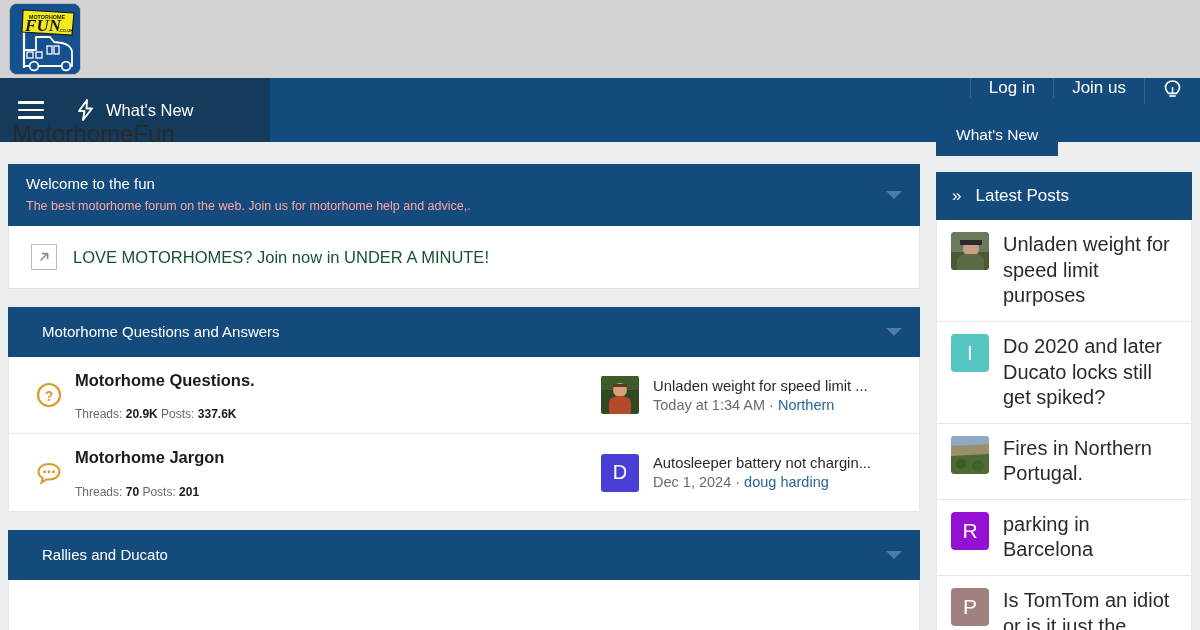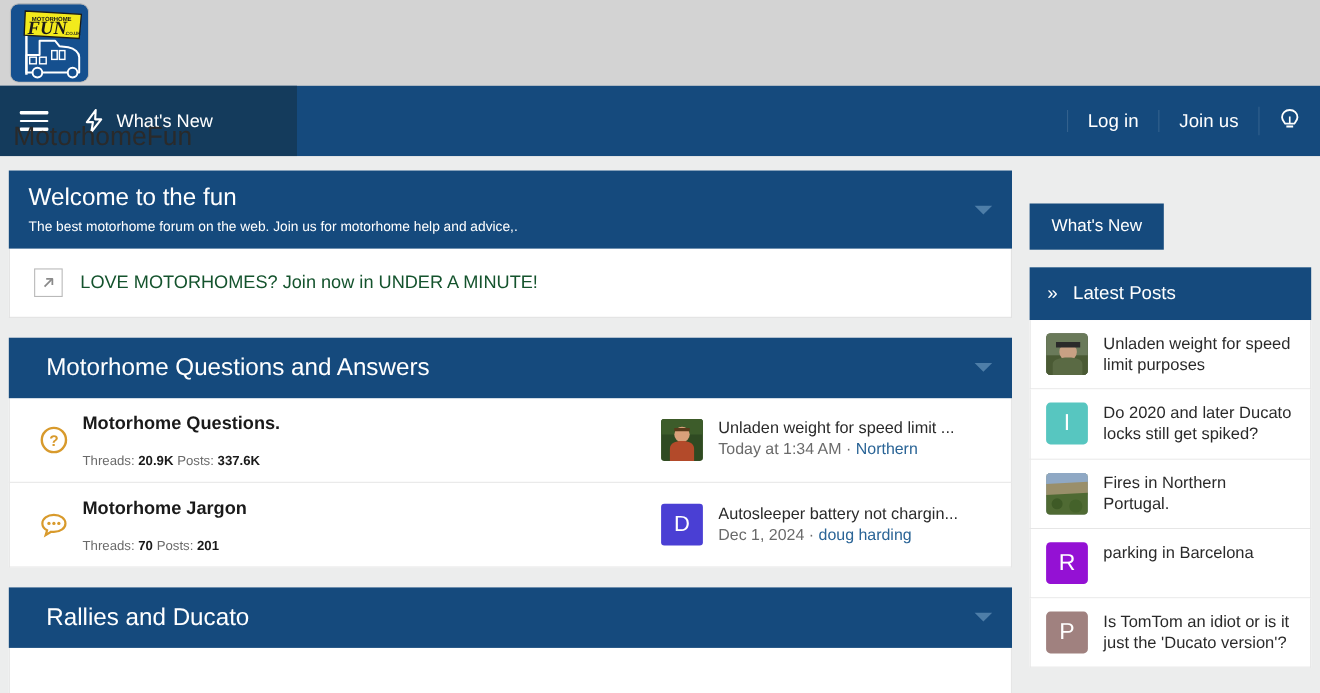--- a/index.html
+++ b/index.html
@@ -52,21 +52,21 @@
   }
   .nav-whatsnew {
     display: flex; align-items: center; gap: 11px;
     color: #ffffff; font-size: 16.5px;
     padding: 0 14px; height: 64px;
     cursor: pointer;
   }
   .bolt-icon { display: flex; align-items: center; }
   .nav-spacer { flex: 1 1 auto; }
   .nav-right {
-    display: flex; align-items: center;
+    display: flex; align-items: flex-start;
   }
   .nav-btn {
     display: flex; align-items: center; justify-content: center;
     color: #ffffff; font-size: 17px;
     padding: 0 18px;
     border-left: 1px solid rgba(255,255,255,0.13);
     cursor: pointer;
   }
   .nav-btn.icon-btn { padding: 0 17px; }
 
@@ -97,23 +97,23 @@
   .block { margin-bottom: 18px; background: #ffffff; }
   .block-header {
     background: #154a7d;
     color: #ffffff;
     padding: 13px 34px;
     display: flex; align-items: center;
     position: relative;
     min-height: 50px;
   }
   .block-header.with-sub { padding: 10px 18px 12px 18px; }
-  .block-title { font-size: 22px; font-weight: normal; line-height: 1.3; }
+  .block-title { font-size: 15px; font-weight: normal; line-height: 1.3; }
   .block-sub {
-    font-size: 12.5px; color: #ffffff;
+    font-size: 12.5px; color: #fca5a5;
     margin-top: 4px; line-height: 1.3;
   }
   .caret {
     position: absolute; right: 18px; top: 50%;
     transform: translateY(-50%);
     width: 0; height: 0;
     border-left: 8px solid transparent;
     border-right: 8px solid transparent;
     border-top: 8px solid #4e7ea8;
     cursor: pointer;
@@ -207,21 +207,21 @@
     cursor: pointer;
   }
   .side-avatar {
     width: 38px; height: 38px; flex: 0 0 38px;
     border-radius: 4px;
     display: flex; align-items: center; justify-content: center;
     color: #ffffff; font-size: 21px;
     overflow: hidden;
   }
   .side-title {
-    font-size: 15px; color: #2a2a2a; line-height: 1.28;
+    font-size: 20px; color: #2a2a2a; line-height: 1.28;
   }
 
   .avatar-photo { width: 100%; height: 100%; display: block; }
 </style>
 </head>
 <body>
 
 <div class="logo-strip">
   <div class="logo">
     <svg viewBox="0 0 72 72" width="72" height="72">

